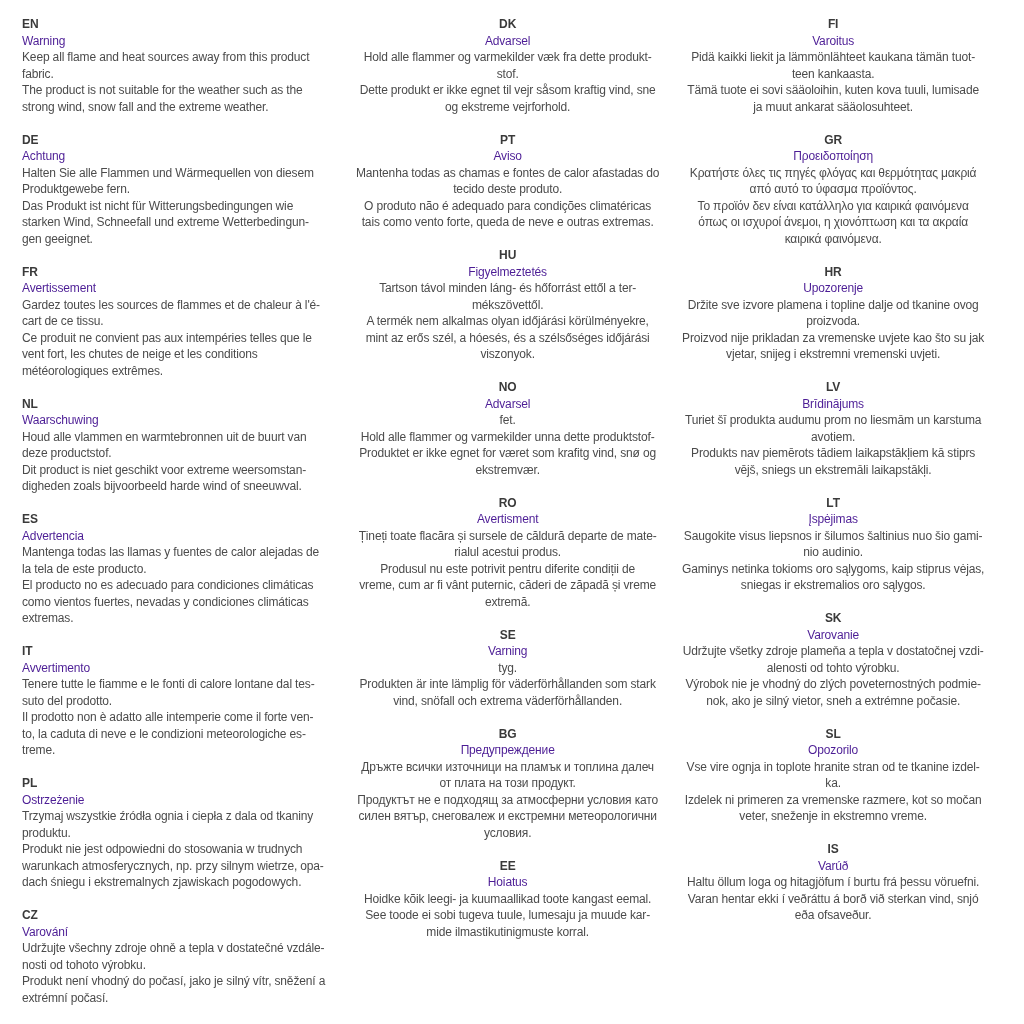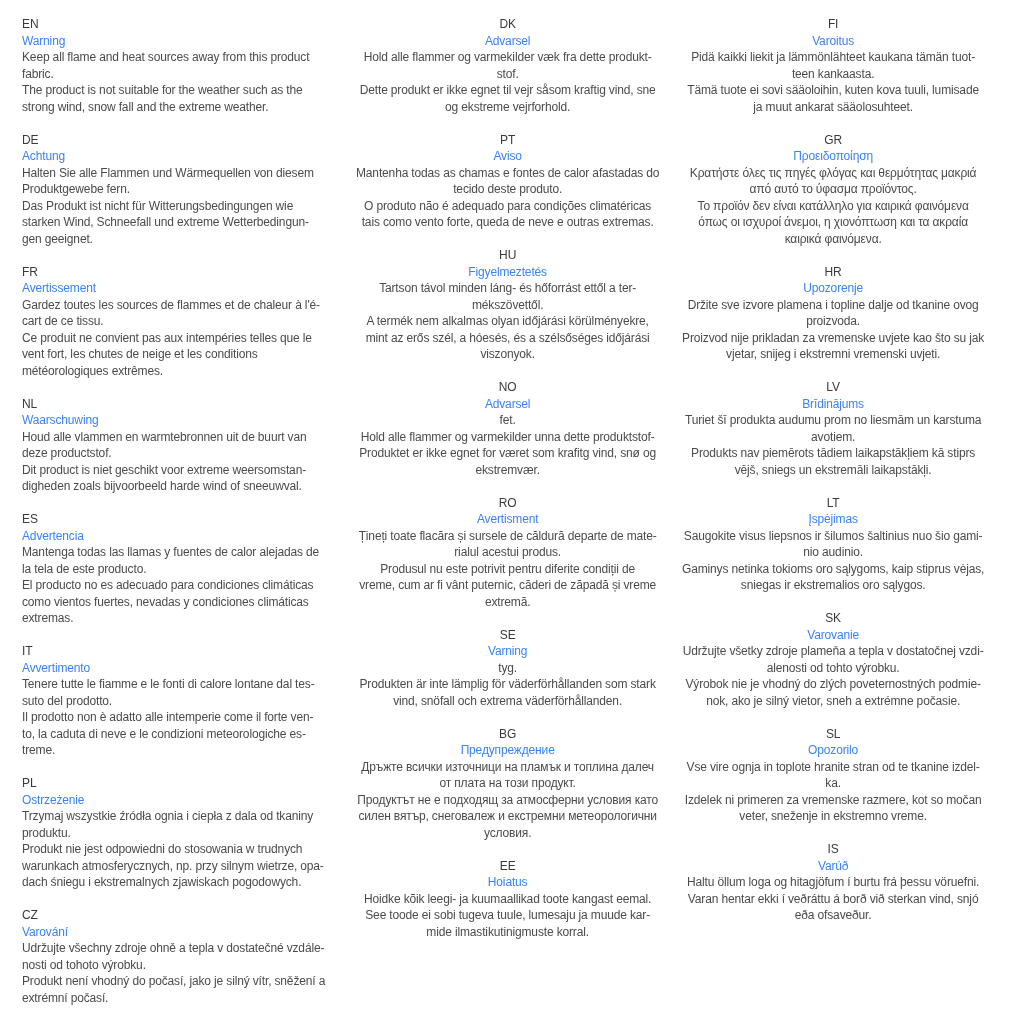--- a/index.html
+++ b/index.html
@@ -22,25 +22,25 @@
   .col {
     position: absolute;
     top: 16px;
     white-space: nowrap;
   }
   .col-1 { left: 22px; }
   .col-2 { left: 356px; text-align: center; }
   .col-3 { left: 682px; text-align: center; }
   .block { margin-bottom: 16.5px; }
   .code {
-    font-weight: normal;
+    font-weight: bold;
     color: #3a3a3a;
     letter-spacing: -0.1px;
   }
-  .title { color: #3b82f6; }
+  .title { color: #4c1d95; }
   .line  { color: #4b4b4b; }
 </style>
 </head>
 <body>
 
 <div class="page">
   <div class="col col-1">
       <div class="block">
         <div class="code">EN</div>
         <div class="title">Warning</div>

